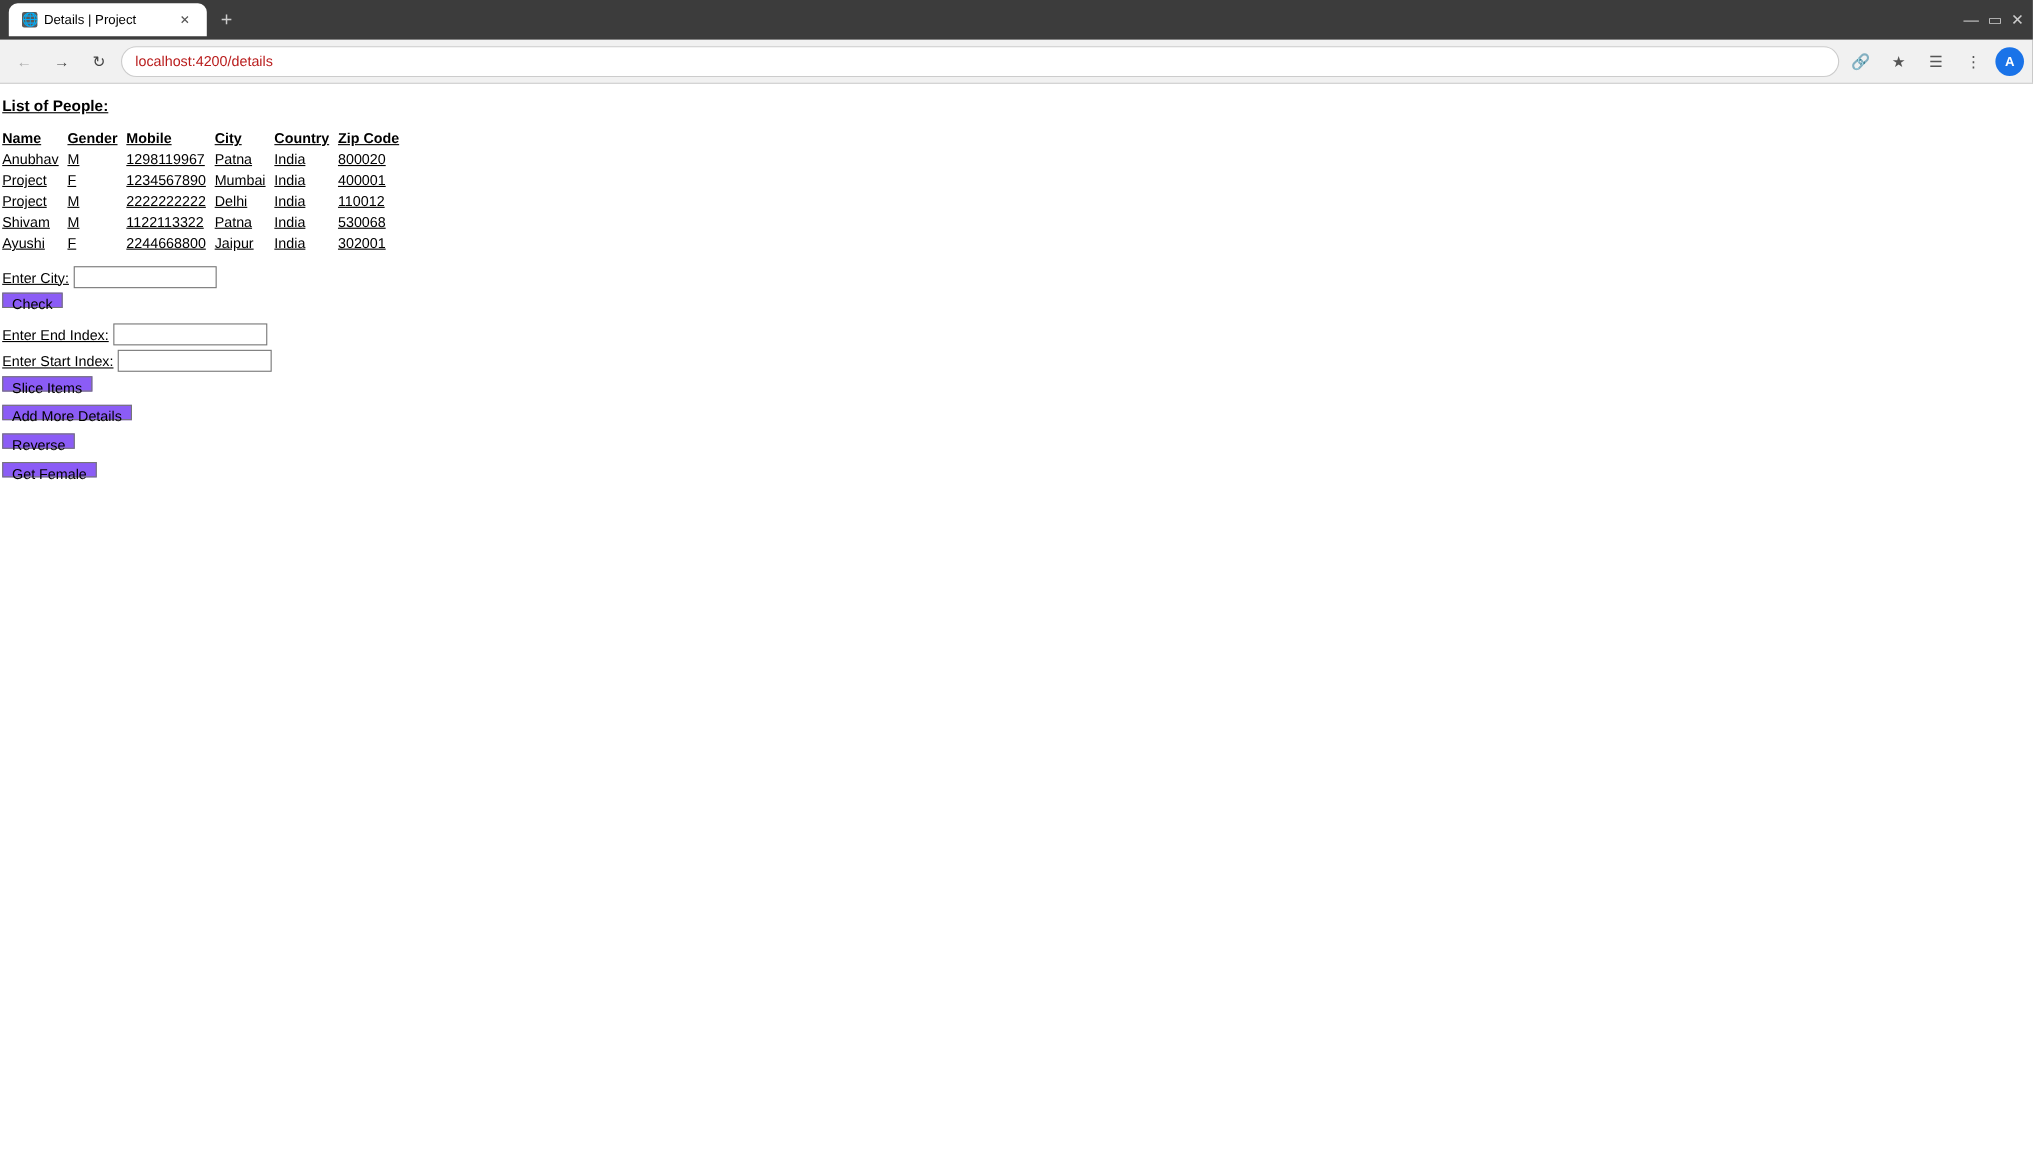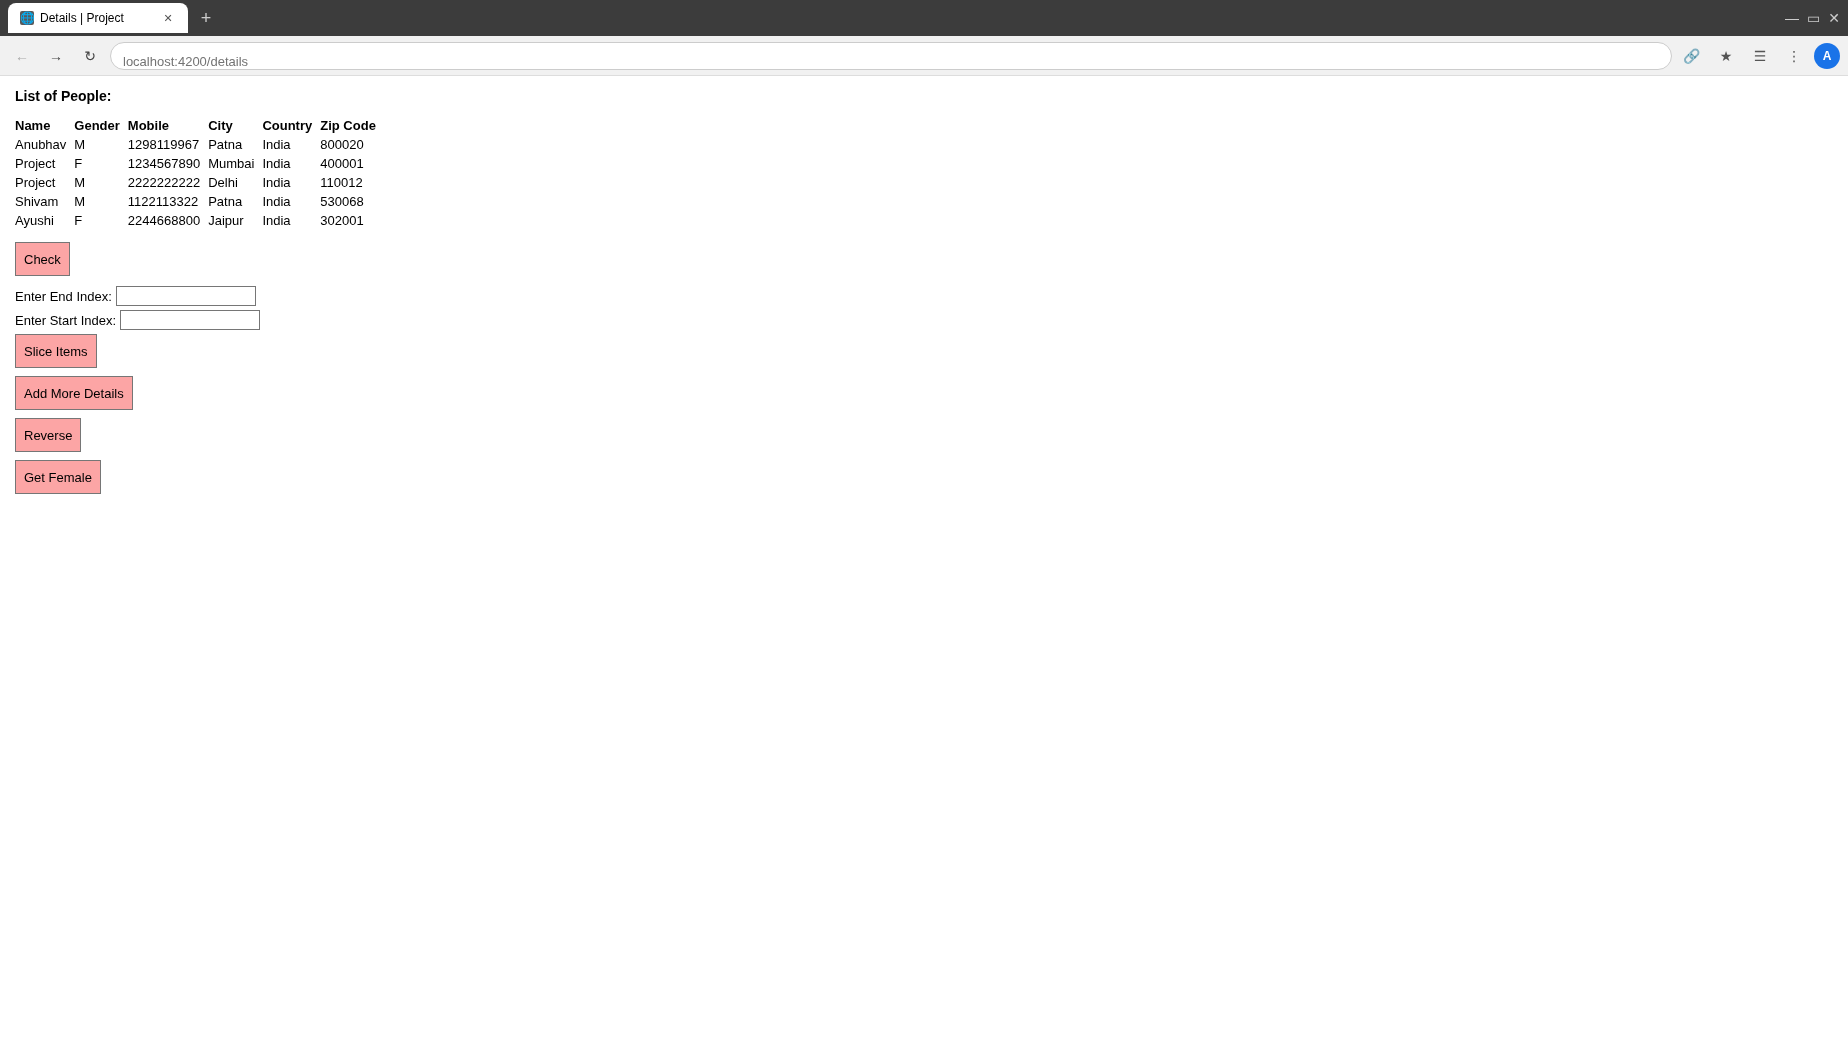--- a/index.html
+++ b/index.html
@@ -110,24 +110,24 @@
       cursor: default;
     }
 
     .address-bar {
       flex: 1;
       background: #ffffff;
       border: 1px solid #ccc;
       border-radius: 20px;
       height: 28px;
       display: flex;
-      align-items: flex-end;
+      align-items: center;
       padding: 0 12px;
       font-size: 13px;
-      color: #737373;
+      color: #b91c1c;
     }
 
     .nav-icon {
       width: 28px;
       height: 28px;
       display: flex;
       align-items: center;
       justify-content: center;
       cursor: pointer;
       border-radius: 50%;
@@ -144,21 +144,22 @@
       align-items: center;
       justify-content: center;
       color: white;
       font-size: 12px;
       font-weight: bold;
       cursor: pointer;
     }
 
     
     .page-content {
-      padding: 12px 15px;
+      padding: 12px 2px;
+      text-decoration: underline;
     }
 
     .page-title {
       font-size: 14px;
       font-weight: bold;
       margin-bottom: 12px;
     }
 
     table {
       border-collapse: collapse;
@@ -198,25 +199,25 @@
     .input-city {
       width: 130px;
     }
 
     .input-index {
       width: 140px;
     }
 
     .btn {
       border: 1px solid #767676;
-      background: #fca5a5;
+      background: #8b5cf6;
       padding: 2px 8px;
       font-size: 13px;
       cursor: pointer;
-      height: 34px;
+      height: 14px;
     }
 
     .btn-margin {
       margin-top: 8px;
     }
   </style>
 </head>
 <body>
 
 <div class="browser-chrome">
@@ -302,20 +303,24 @@
           <td>Ayushi</td>
           <td>F</td>
           <td>2244668800</td>
           <td>Jaipur</td>
           <td>India</td>
           <td>302001</td>
         </tr>
       </tbody>
   </table>
 
+  <div class="form-group">
+    <label class="form-label">Enter City:</label>
+    <input type="text" class="form-input input-city" style="">
+  </div>
   <div>
     <button class="btn">Check</button>
   </div>
 
   <div style="margin-top: 10px;">
     <div class="form-group">
       <label class="form-label">Enter End Index:</label>
       <input type="text" class="form-input input-index" style="">
     </div>
     <div class="form-group">

